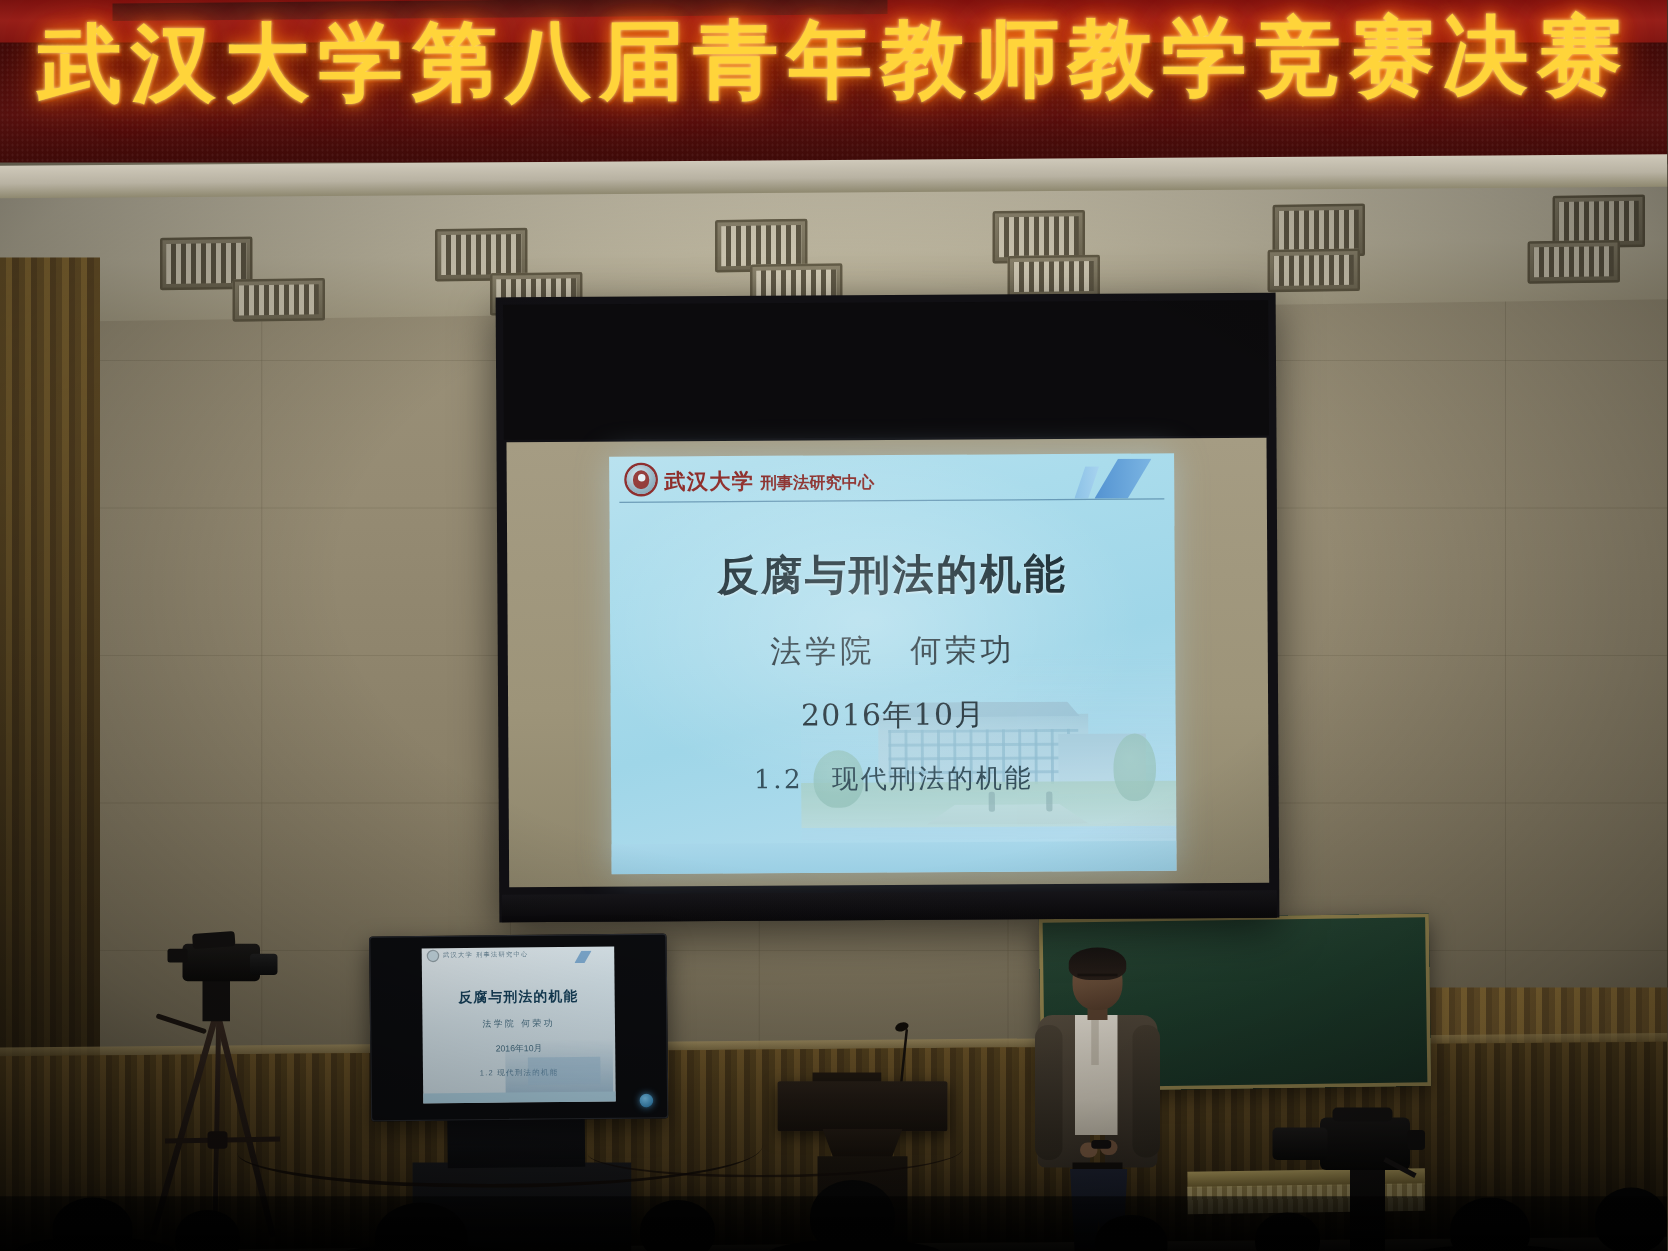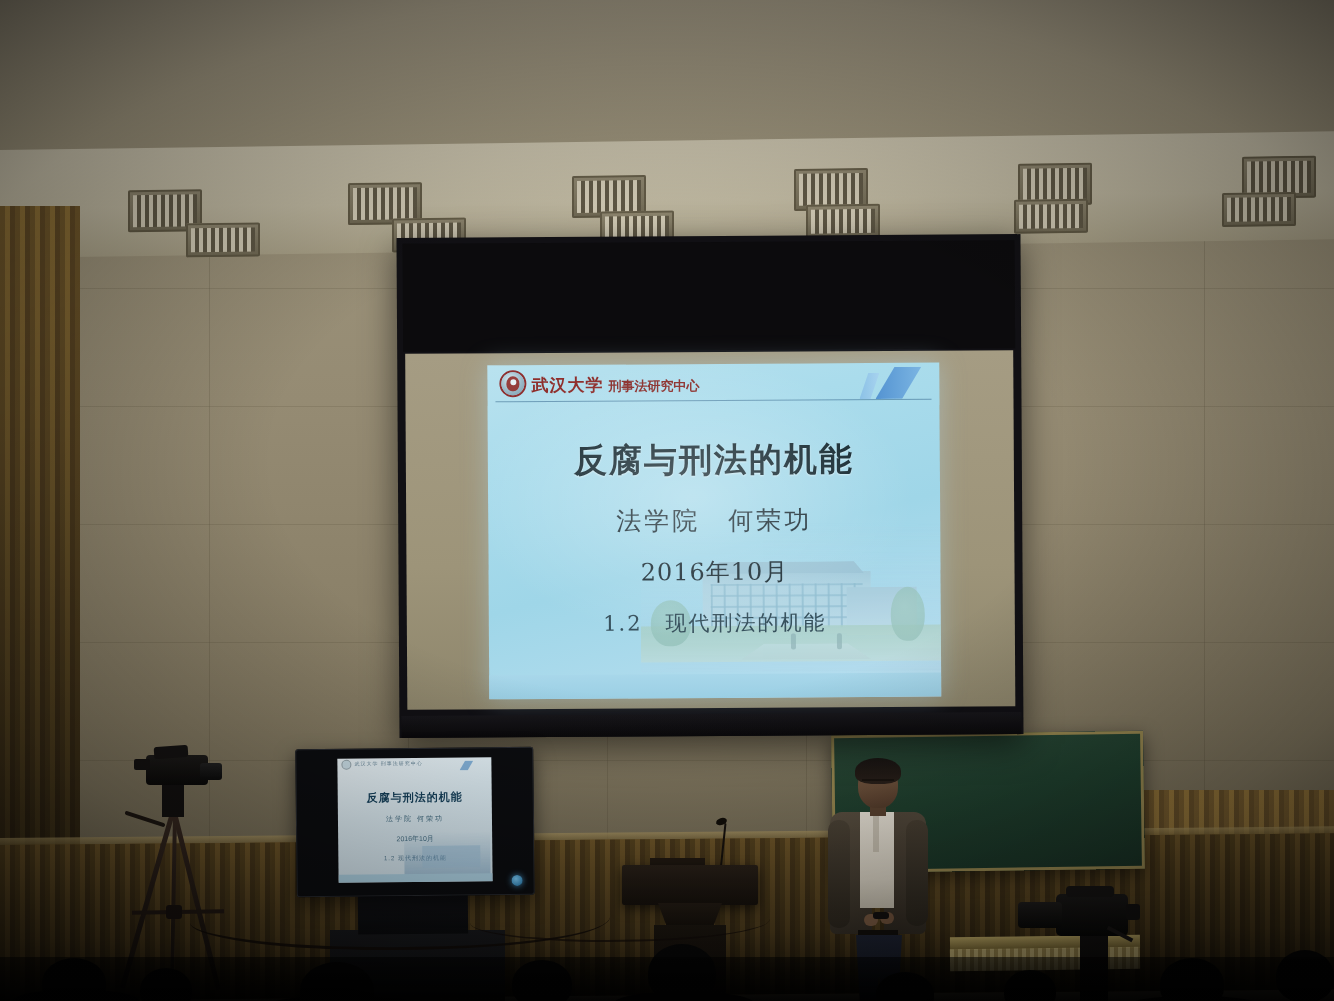--- a/index.html
+++ b/index.html
@@ -619,14 +619,20 @@
   <div class="aud-shoulder" style="left:614px;top:992px;width:140px;height:26px;"></div>
   <div class="aud" style="left:876px;top:972px;width:58px;height:44px;"></div>
   <div class="aud" style="left:1004px;top:970px;width:52px;height:42px;"></div>
   <div class="aud" style="left:1160px;top:958px;width:64px;height:52px;"></div>
   <div class="aud-shoulder" style="left:1128px;top:996px;width:132px;height:22px;"></div>
   <div class="aud" style="left:1276px;top:950px;width:58px;height:52px;"></div>
 
   <div class="floor-dark"></div>
   <div class="wall-vignette"></div>
 
+  <div class="banner-wrap">
+    <div class="banner-topstrip"></div>
+    <div class="banner-board"></div>
+    <div class="banner-text">武汉大学第八届青年教师教学竞赛决赛</div>
+    <div class="banner-bottomstrip"></div>
+  </div>
 
 </div>
 
 </body></html>

